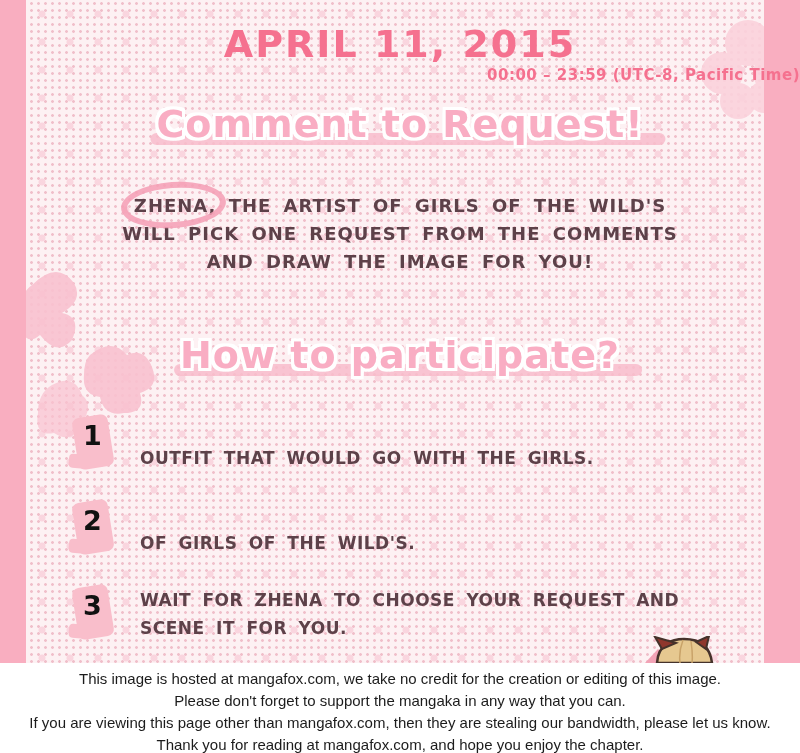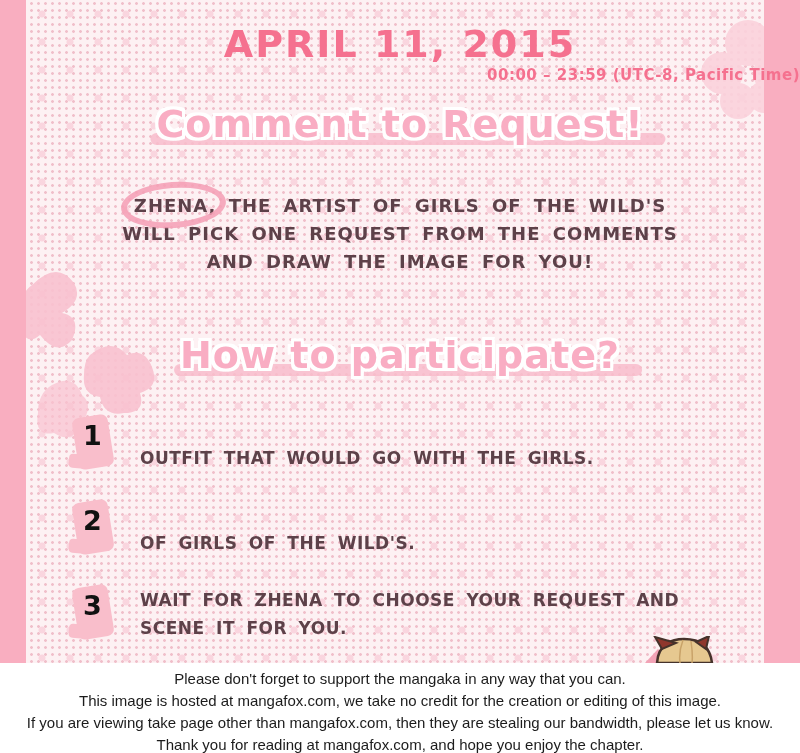--- a/index.html
+++ b/index.html
@@ -170,19 +170,19 @@
       <path d="M12,27 C13,8 27,3 39,3 C55,3 65,10 67,27 Z" fill="#e6c890" stroke="#45322b" stroke-width="2.5"></path>
       <path d="M17,13 L10,1 L31,7 Z" fill="#8e372d" stroke="#45322b" stroke-width="2"></path>
       <path d="M51,6 L64,0 L61,13 Z" fill="#8e372d" stroke="#45322b" stroke-width="2"></path>
       <path d="M38,4 C35,12 34,19 35,27" stroke="#c9a369" fill="none" stroke-width="1.5"></path>
       <path d="M46,5 C47,12 48,19 47,27" stroke="#c9a369" fill="none" stroke-width="1.5"></path>
     </svg>
 
   </div>
 
   <div class="footer">
+    <p>This image is hosted at mangafox.com, we take no credit for the creation or editing of this image.</p>
     <p>Please don't forget to support the mangaka in any way that you can.</p>
-    <p>This image is hosted at mangafox.com, we take no credit for the creation or editing of this image.</p>
-    <p>If you are viewing take page other than mangafox.com, then they are stealing our bandwidth, please let us know.</p>
+    <p>If you are viewing this page other than mangafox.com, then they are stealing our bandwidth, please let us know.</p>
     <p>Thank you for reading at mangafox.com, and hope you enjoy the chapter.</p>
   </div>
 
 </div>
 
 </body></html>

